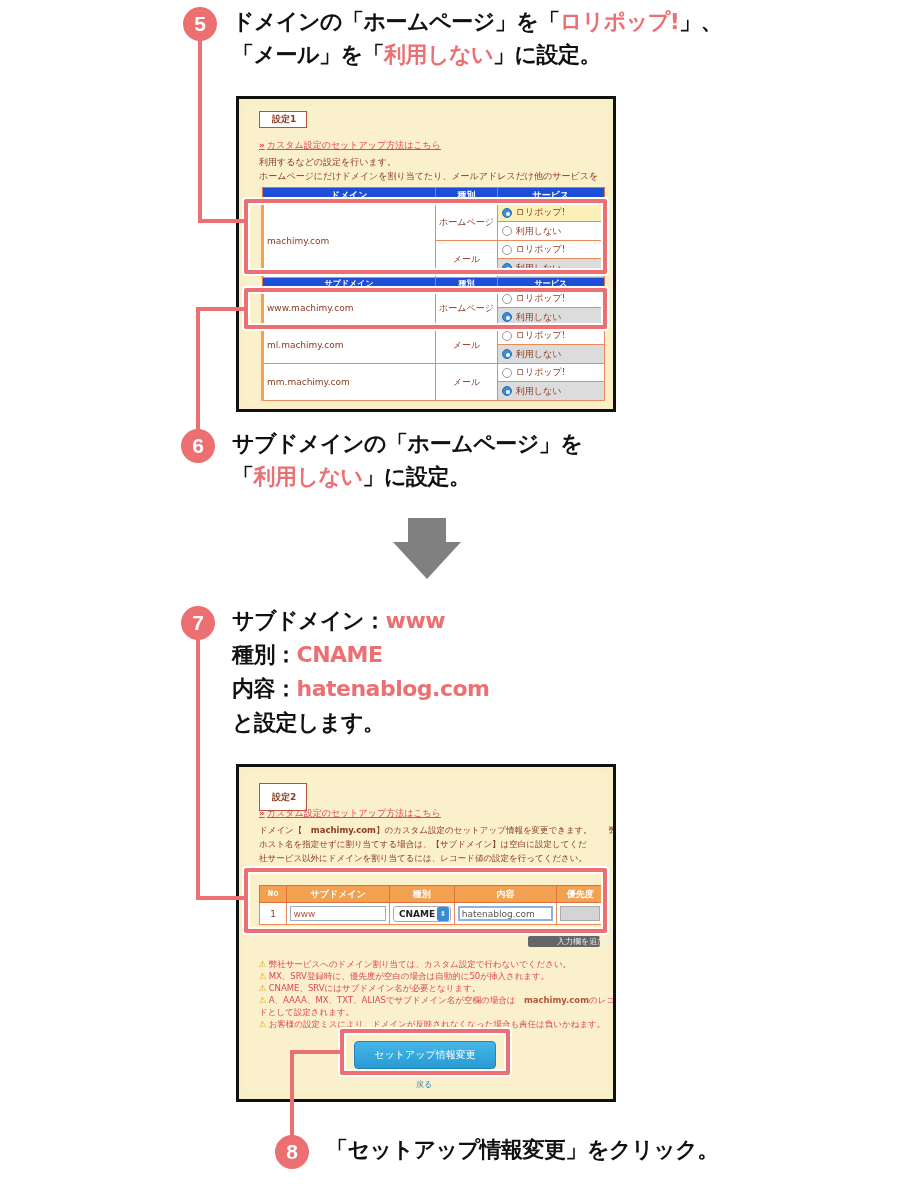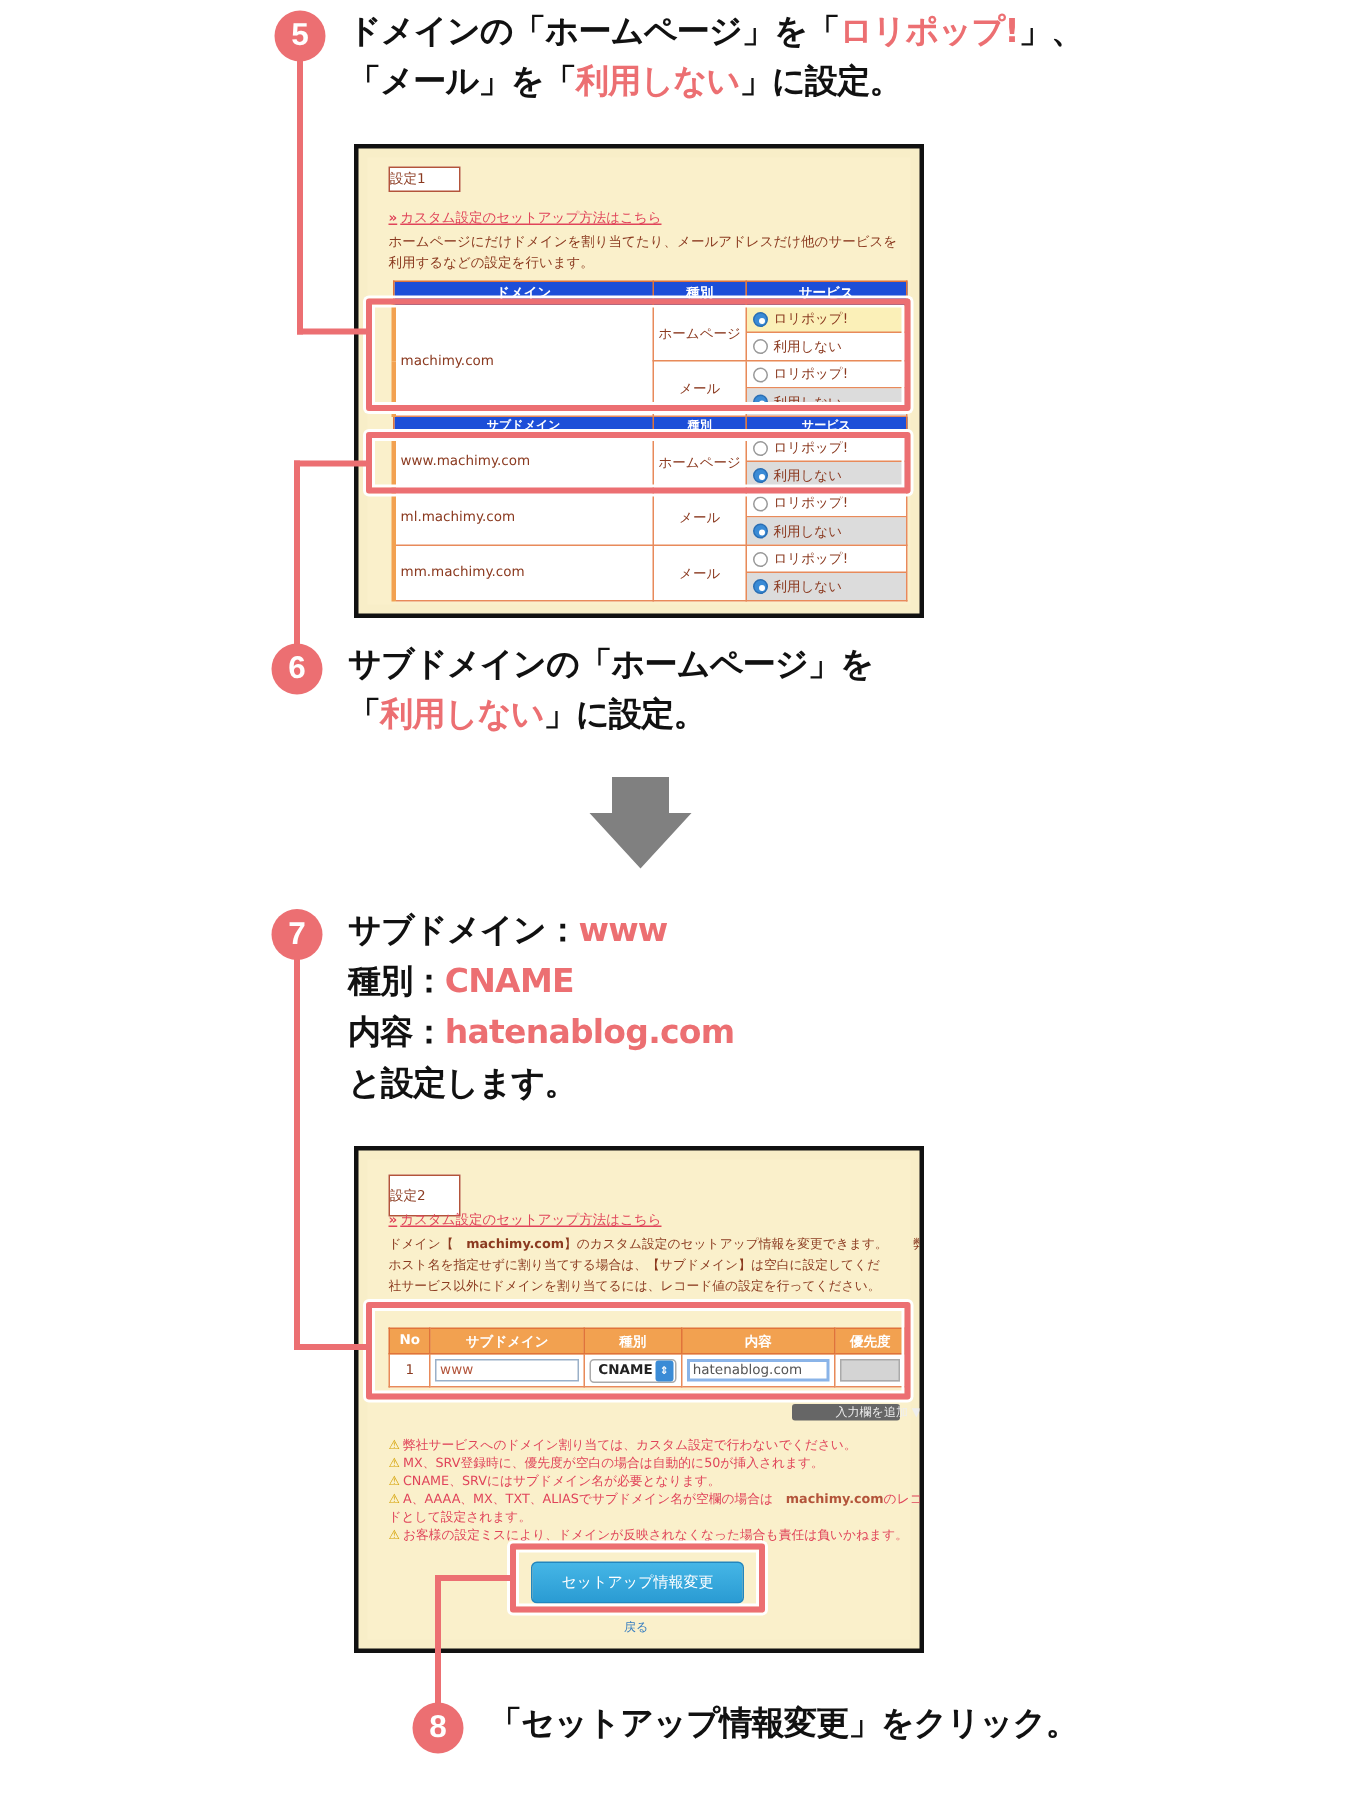--- a/index.html
+++ b/index.html
@@ -21,22 +21,22 @@
   .vline, .hline { position: absolute; background: #ec6f72; z-index: 4; }
 
   .shot {
     position: absolute; background: #f8eec8; border: 3px solid #111;
     font-family: "DejaVu Sans", sans-serif; overflow: hidden;
   }
   .shot-inner { position: absolute; inset: 6px; background: #faf0cb; }
 
   .settings-tag {
     position: absolute; background: #fff; border: 1px solid #b3543a;
-    color: #8b3a20; font-size: 9px; font-weight: normal;
-    display: flex; align-items: center; padding-left: 0;
+    color: #8b3a20; font-size: 9px; font-weight: bold;
+    display: flex; align-items: center; padding-left: 12px;
   }
   .help-link {
     position: absolute; font-size: 9px; color: #e0445a; text-decoration: underline;
     white-space: nowrap;
   }
   .help-link .chev { color: #e0445a; font-weight: bold; text-decoration: none; margin-right: 2px; }
   .desc { position: absolute; font-size: 9px; line-height: 14px; color: #8b3a20; white-space: nowrap; }
 
   table.dtable { position: absolute; border-collapse: collapse; font-size: 9px; }
   table.dtable th {
@@ -68,21 +68,21 @@
     position: absolute; border: 4px solid #ec6f72; border-radius: 2px; z-index: 3;
     box-shadow: 0 0 0 2px #fff, inset 0 0 0 2px #fff;
   }
 
   .arrow-down { position: absolute; }
 
   
   table.rtable { position: absolute; border-collapse: collapse; font-size: 9px; }
   table.rtable th {
     background: #f2a150; color: #fff; font-weight: bold; height: 17px;
-    border: 1px solid #e0733a; text-align: center;
+    border: 1px solid #e0733a; text-align: center; font-family: Liberation Mono, monospace;
   }
   table.rtable td { background: #fff; border: 1px solid #e88a5a; height: 22px; color: #8b3a20; padding: 0 3px; }
   .txt-input {
     height: 15px; border: 1px solid #9ab0c8; font-size: 9px; color: #b3543a;
     padding-left: 2px; display: flex; align-items: center; background: #fff;
   }
   .txt-input.focus { border: 2px solid #8ab4e8; color: #555; }
   .sel-box {
     height: 16px; border: 1px solid #aaa; border-radius: 3px; font-size: 9px; color: #222;
     display: flex; align-items: center; justify-content: space-between; padding-left: 5px;
@@ -119,22 +119,22 @@
 <div class="vline" style="left:198px;top:40px;width:4px;height:183px;"></div>
 <div class="hline" style="left:198px;top:219px;width:48px;height:4px;"></div>
 
 <div class="shot" style="left:236px;top:96px;width:380px;height:316px;">
   <div class="shot-inner">
     <div class="settings-tag" style="left:14px;top:6px;width:48px;height:17px;">設定1</div>
     <div class="help-link" style="left:14px;top:34px;">
       <span class="chev">»</span><span>カスタム設定のセットアップ方法はこちら</span>
     </div>
     <div class="desc" style="left:14px;top:50px;">
+      <div>利用するなどの設定を行います。</div>
       <div>ホームページにだけドメインを割り当てたり、メールアドレスだけ他のサービスを</div>
-      <div>利用するなどの設定を行います。</div>
     </div>
 
     <table class="dtable" style="left:16px;top:82px;width:344px;">
       <colgroup>
           <col style="width:174px">
           <col style="width:62px">
           <col style="width:108px">
         </colgroup>
       <tbody>
           <tr>

